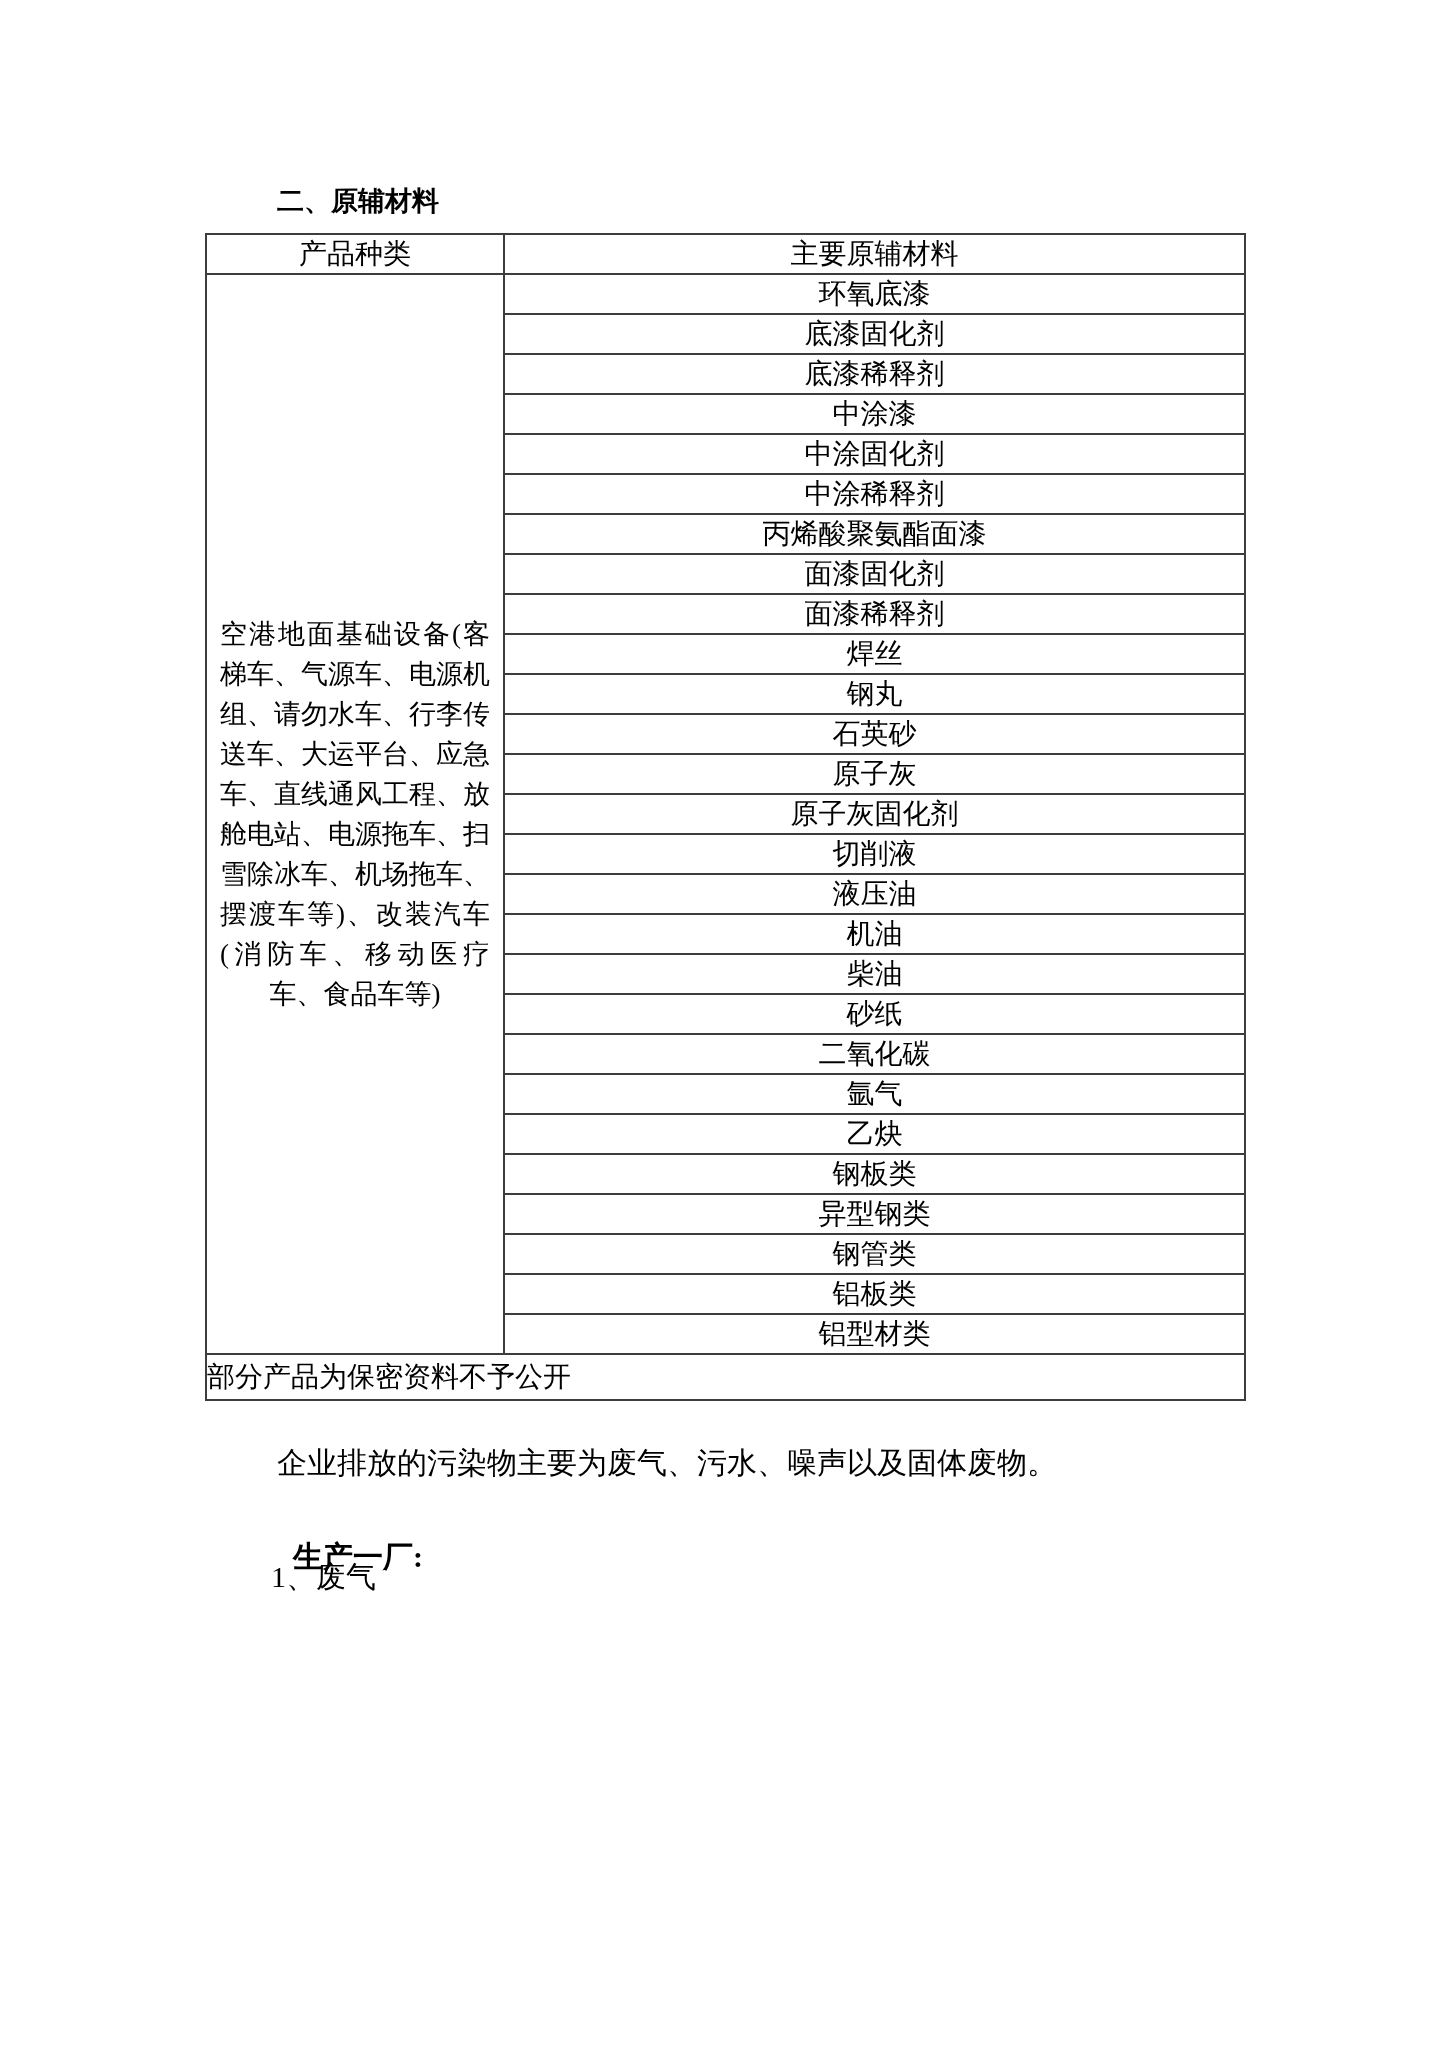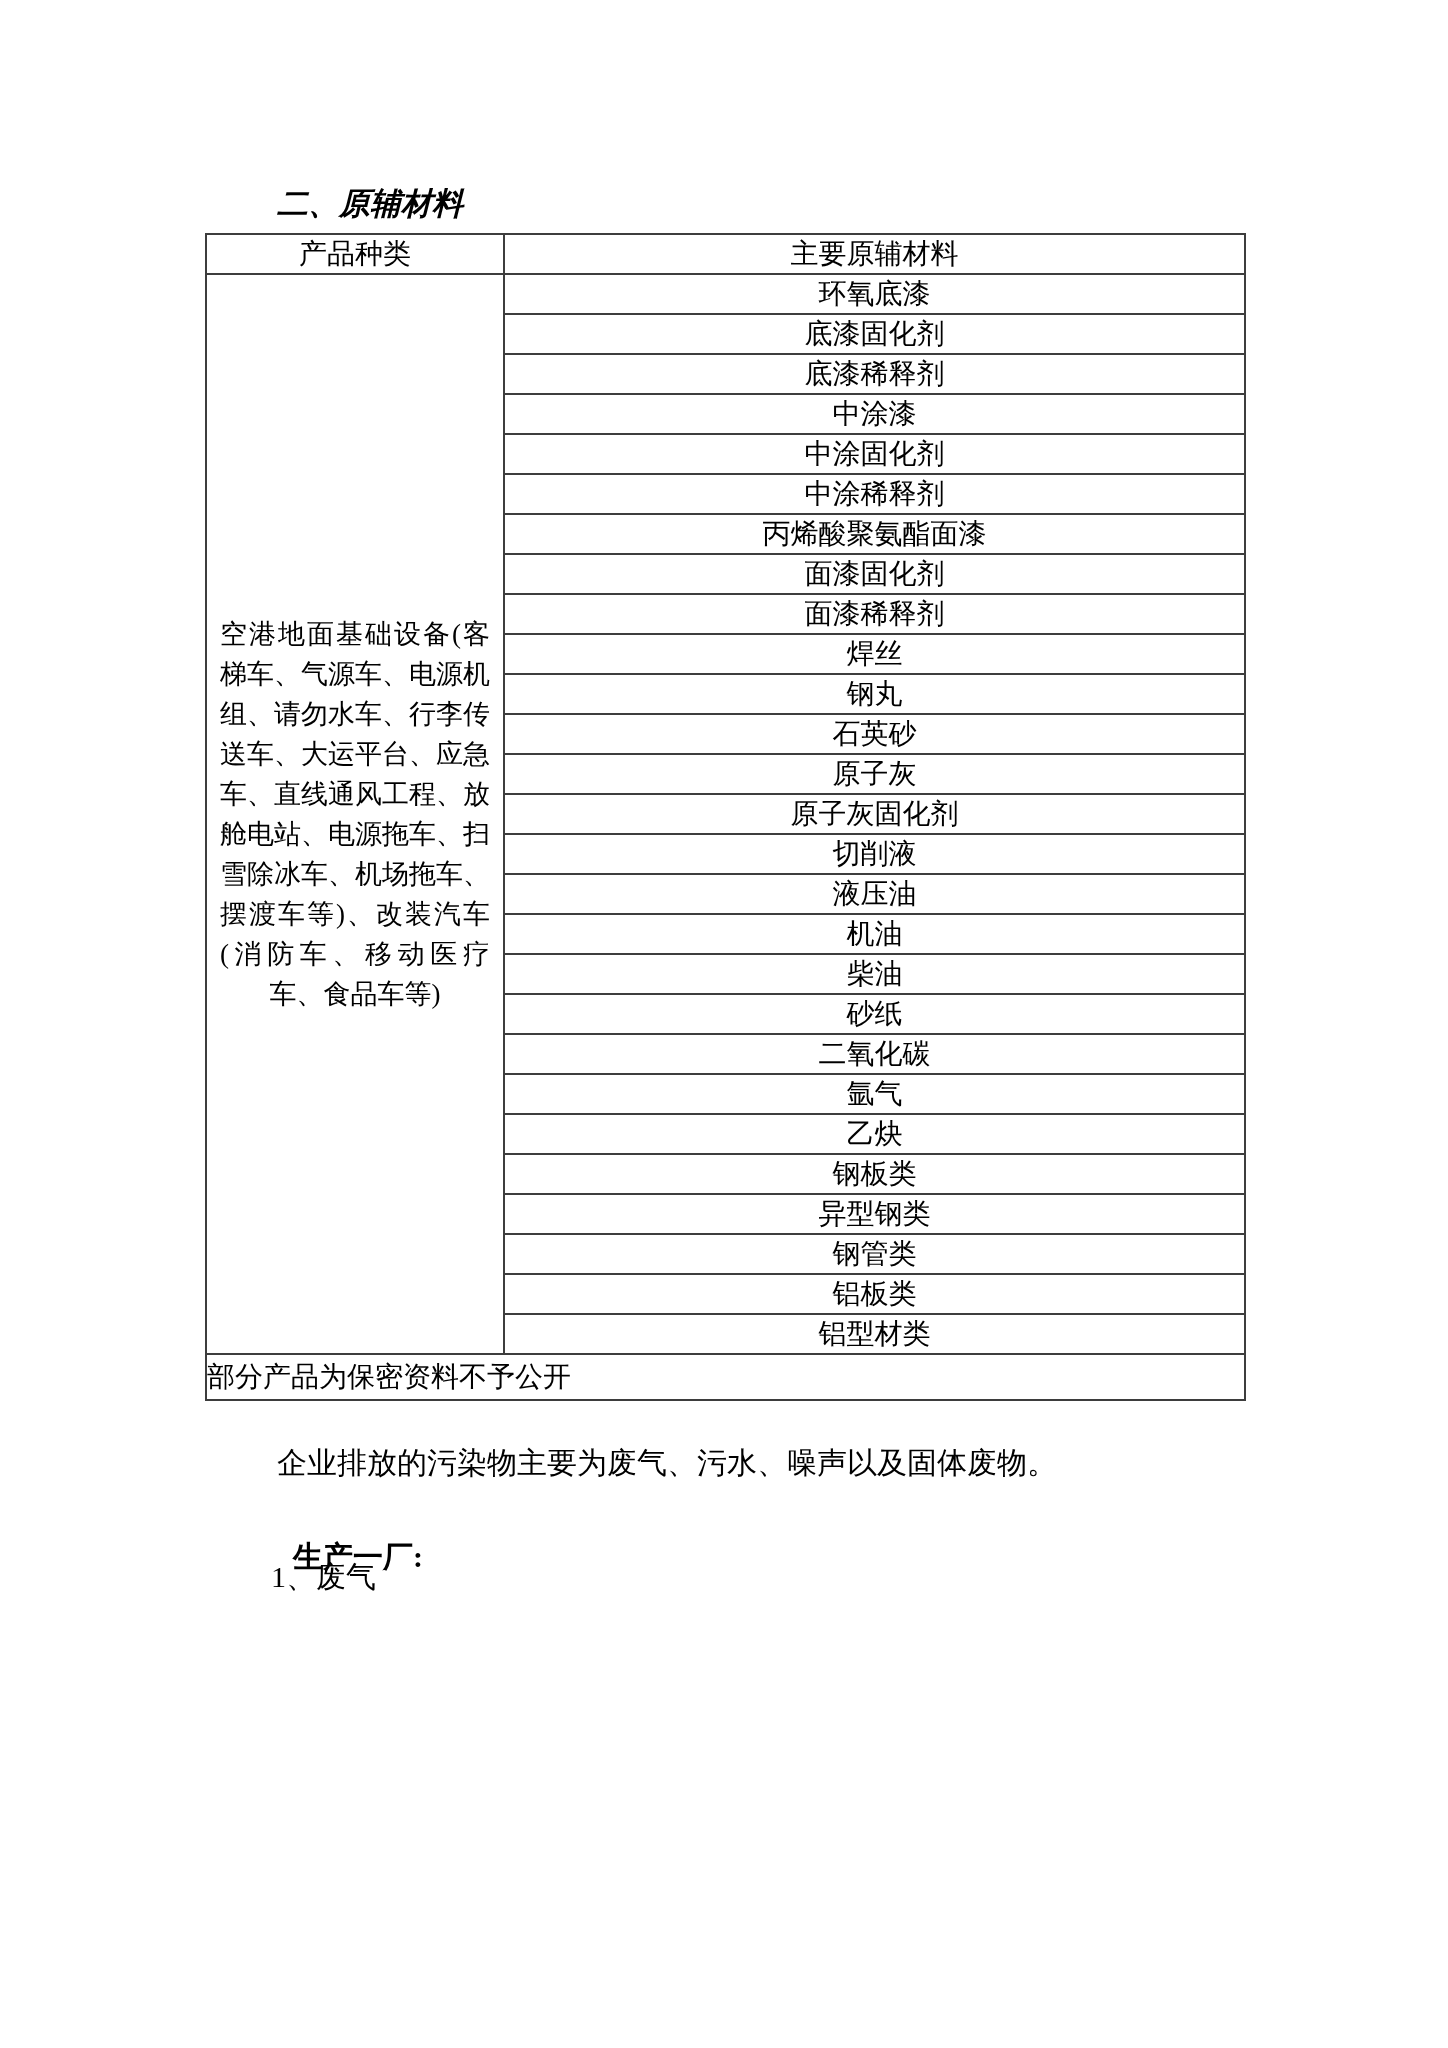--- a/index.html
+++ b/index.html
@@ -15,25 +15,24 @@
     color: #000000;
     overflow: hidden;
   }
   .page {
     position: absolute;
     inset: 0;
     background: #ffffff;
   }
   .sec-heading {
     position: absolute;
-    font-size: 31px;
+    font-size: 27px;
     font-weight: bold;
     white-space: nowrap;
     line-height: 1.2;
-    font-style: italic;
   }
   #heading-2 { left: 277px; top: 185px; }
   #heading-3 { left: 277px; top: 1388px; }
 
   table.materials {
     position: absolute;
     left: 205px;
     top: 233px;
     width: 1039px;
     border-collapse: collapse;

